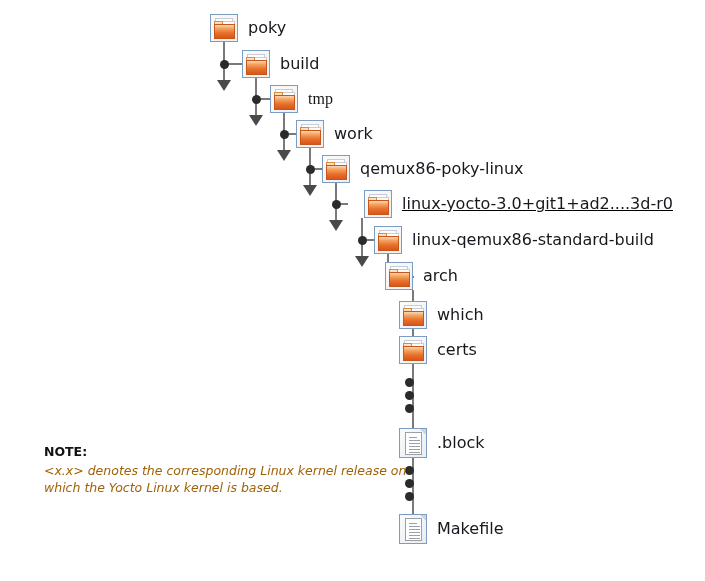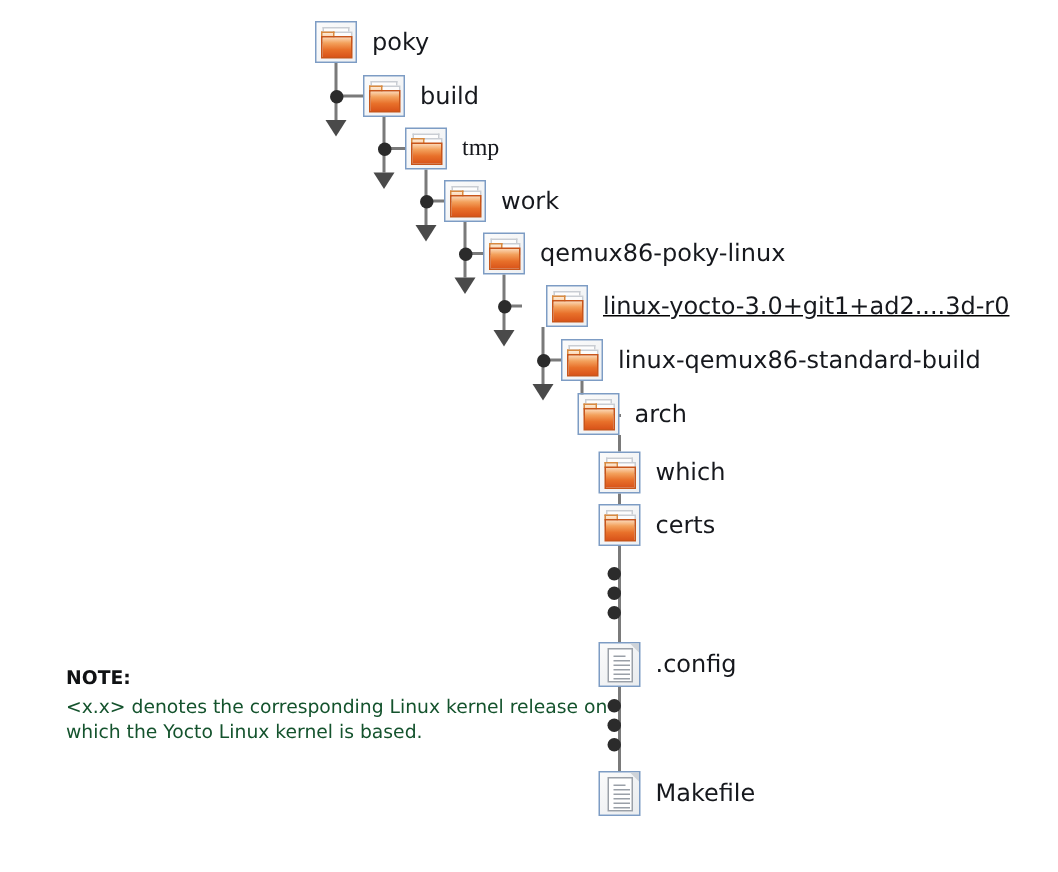--- a/index.html
+++ b/index.html
@@ -177,22 +177,23 @@
   }
   #note-title {
     font-size: 12.5px;
     font-weight: bold;
     color: #101214;
     line-height: 1.25;
   }
   #note-body {
     margin-top: 2px;
     font-size: 12.5px;
-    color: #14532d;
+    color: #a16207;
     line-height: 1.42;
+    font-style: italic;
   }
 </style>
 </head>
 <body>
 
 <div id="diagram">
 
   <div id="connectors">
       <div class="conn-v" style="left: 223px; top: 42px; height: 38px;"></div>
       <div class="conn-h" style="left: 224px; top: 63px; width: 18px;"></div>
@@ -326,21 +327,21 @@
           <div class="page">
             <div class="ln" style="top:4px;width:8px;"></div>
             <div class="ln" style="top:7px;width:11px;"></div>
             <div class="ln" style="top:10px;width:11px;"></div>
             <div class="ln" style="top:13px;width:11px;"></div>
             <div class="ln" style="top:16px;width:11px;"></div>
             <div class="ln" style="top:19px;width:11px;"></div>
           </div>
           <div class="fold"></div>
         </div>
-        <span class="node-label">.config</span>
+        <span class="node-label">.block</span>
       </div>
       <div class="node" style="left: 399px; top: 514px;">
         <div class="icon-file">
           <div class="page">
             <div class="ln" style="top:4px;width:8px;"></div>
             <div class="ln" style="top:7px;width:11px;"></div>
             <div class="ln" style="top:10px;width:11px;"></div>
             <div class="ln" style="top:13px;width:11px;"></div>
             <div class="ln" style="top:16px;width:11px;"></div>
             <div class="ln" style="top:19px;width:11px;"></div>

